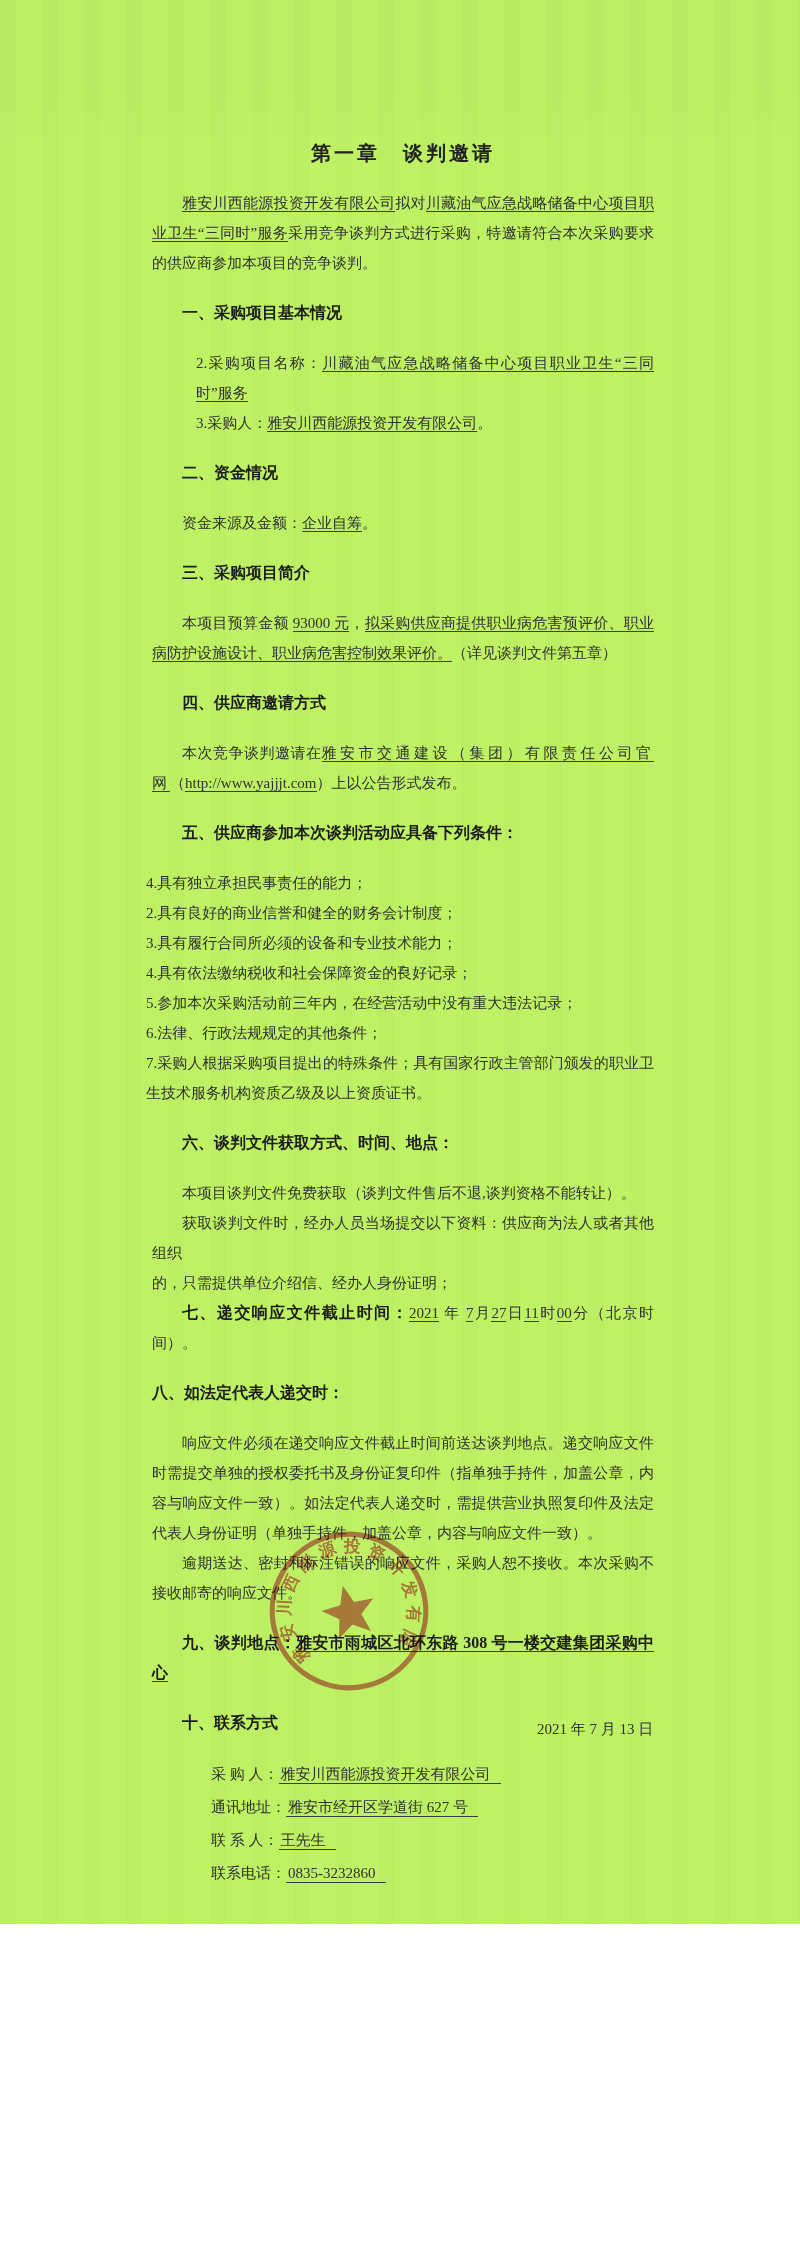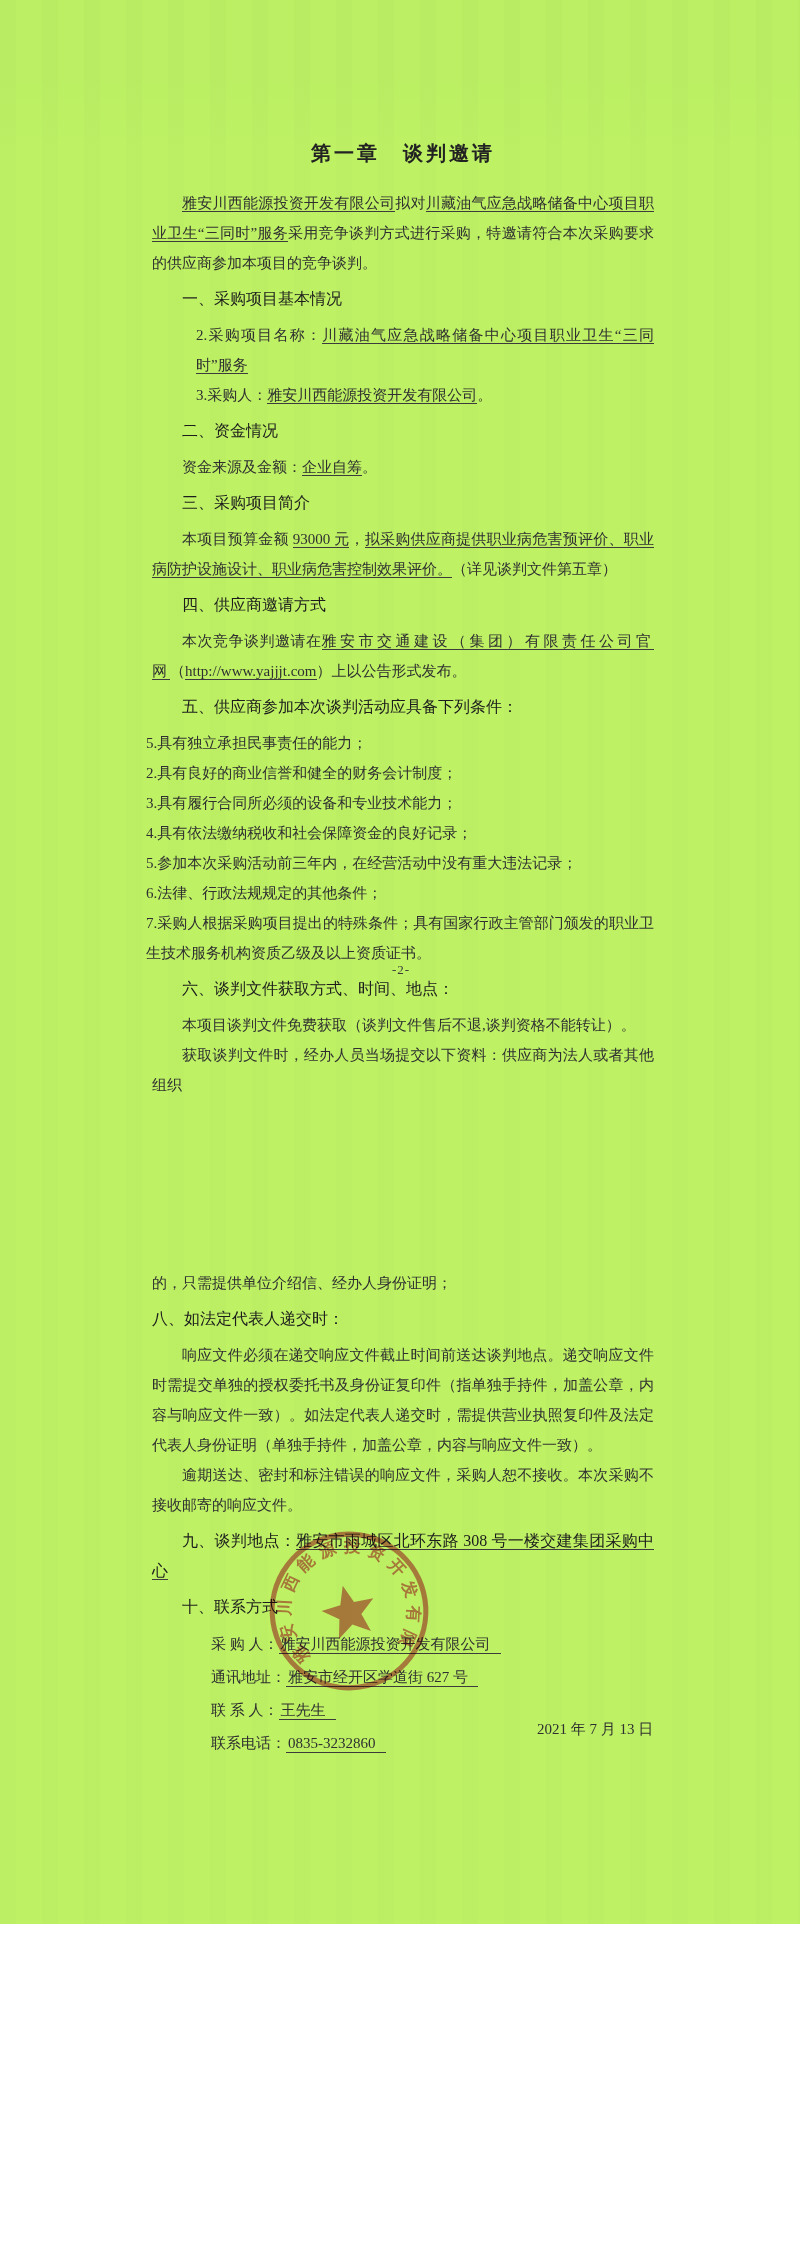--- a/index.html
+++ b/index.html
@@ -17,21 +17,21 @@
   }
   .page{position:absolute;left:152px;width:502px;font-size:15px;line-height:30px;text-align:justify;}
   .page1{top:140px;}
   .page2{top:1268px;}
   .doc-title{
     font-size:20px;font-weight:bold;text-align:center;text-indent:0;
     letter-spacing:3px;line-height:26px;margin:0 0 22px 0;color:#222;
   }
   p{margin:0;}
   .ind{text-indent:30px;}
-  .h{font-weight:normal;font-size:16px;text-indent:30px;margin:6px 0;color:#1c1c1c;}
+  .h{font-weight:bold;font-size:16px;text-indent:30px;margin:20px 0;color:#1c1c1c;}
   .li1{margin-left:44px;text-indent:0;}
   .li5{margin-left:-6px;text-indent:0;}
   .u{border-bottom:1px solid #3c3c3c;}
   .spread{letter-spacing:3px;}
   .contact-row{margin-left:59px;line-height:33px;}
   .contact-row .cv{padding:0 10px 1px 2px;}
   .pagenum{position:absolute;font-size:13px;color:#3a3a3a;letter-spacing:1px;}
   .pagenum-2{left:392px;top:962px;}
   .pagenum-3{left:394px;top:2088px;}
   .doc-date{position:absolute;left:537px;top:1720px;font-size:15px;color:#303030;}
@@ -59,38 +59,39 @@
     <p class="h">二、资金情况</p>
     <p class="ind"><span>资金来源及金额：</span><span class="u">企业自筹</span><span>。</span></p>
 
     <p class="h">三、采购项目简介</p>
     <p class="ind"><span>本项目预算金额 </span><span class="u">93000 元</span><span>，</span><span class="u">拟采购供应商提供职业病危害预评价、职业病防护设施设计、职业病危害控制效果评价。</span><span>（详见谈判文件第五章）</span></p>
 
     <p class="h">四、供应商邀请方式</p>
     <p class="ind"><span>本次竞争谈判邀请在</span><span class="u spread">雅安市交通建设（集团）有限责任公司官网</span><span>（</span><span class="u">http://www.yajjjt.com</span><span>）上以公告形式发布。</span></p>
 
     <p class="h">五、供应商参加本次谈判活动应具备下列条件：</p>
-    <p class="li5">5.具有独立承担民事责任的能力；</p>
+    <p class="li5">4.具有独立承担民事责任的能力；</p>
     <p class="li5">2.具有良好的商业信誉和健全的财务会计制度；</p>
     <p class="li5">3.具有履行合同所必须的设备和专业技术能力；</p>
     <p class="li5">4.具有依法缴纳税收和社会保障资金的良好记录；</p>
     <p class="li5">5.参加本次采购活动前三年内，在经营活动中没有重大违法记录；</p>
     <p class="li5">6.法律、行政法规规定的其他条件；</p>
     <p class="li5">7.采购人根据采购项目提出的特殊条件；具有国家行政主管部门颁发的职业卫生技术服务机构资质乙级及以上资质证书。</p>
 
     <p class="h">六、谈判文件获取方式、时间、地点：</p>
     <p class="ind">本项目谈判文件免费获取（谈判文件售后不退,谈判资格不能转让）。</p>
     <p class="ind">获取谈判文件时，经办人员当场提交以下资料：供应商为法人或者其他组织</p>
   </div>
 
   <div class="pagenum pagenum-2">-2-</div>
 
   <div class="page page2">
     <p>的，只需提供单位介绍信、经办人身份证明；</p>
 
+    <p class="ind"><b style="font-size:16px;color:#1c1c1c;">七、递交响应文件截止时间：</b><span class="u">2021</span><span> 年 </span><span class="u">7</span><span>月</span><span class="u">27</span><span>日</span><span class="u">11</span><span>时</span><span class="u">00</span><span>分（北京时间）。</span></p>
 
     <p class="h" style="text-indent:0;">八、如法定代表人递交时：</p>
     <p class="ind">响应文件必须在递交响应文件截止时间前送达谈判地点。递交响应文件时需提交单独的授权委托书及身份证复印件（指单独手持件，加盖公章，内容与响应文件一致）。如法定代表人递交时，需提供营业执照复印件及法定代表人身份证明（单独手持件，加盖公章，内容与响应文件一致）。</p>
     <p class="ind">逾期送达、密封和标注错误的响应文件，采购人恕不接收。本次采购不接收邮寄的响应文件。</p>
 
     <p class="h"><span>九、谈判地点：</span><span class="u">雅安市雨城区北环东路 308 号一楼交建集团采购中心</span></p>
     <p class="h">十、联系方式</p>
 
     <p class="contact-row"><span>采 购 人：</span><span class="u cv">雅安川西能源投资开发有限公司</span></p>
     <p class="contact-row"><span>通讯地址：</span><span class="u cv">雅安市经开区学道街 627 号</span></p>

